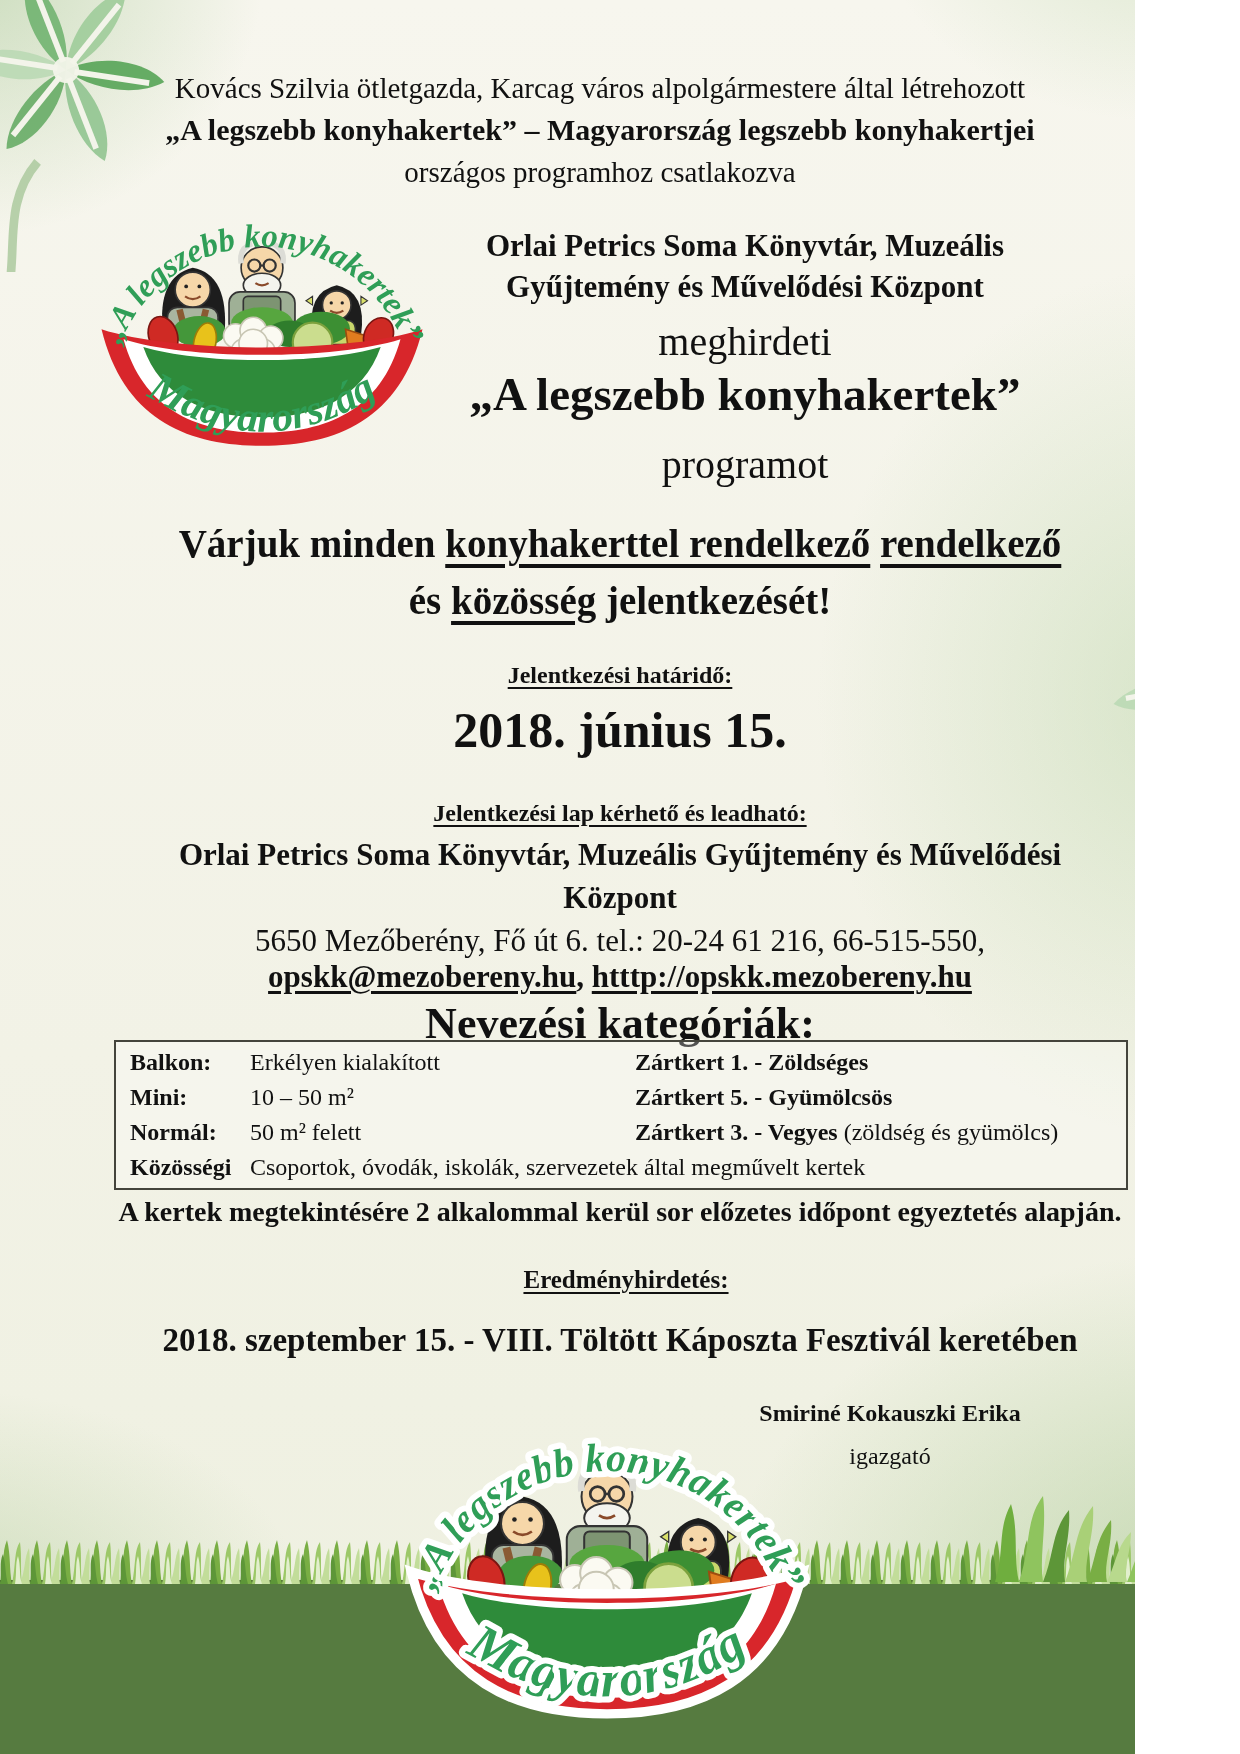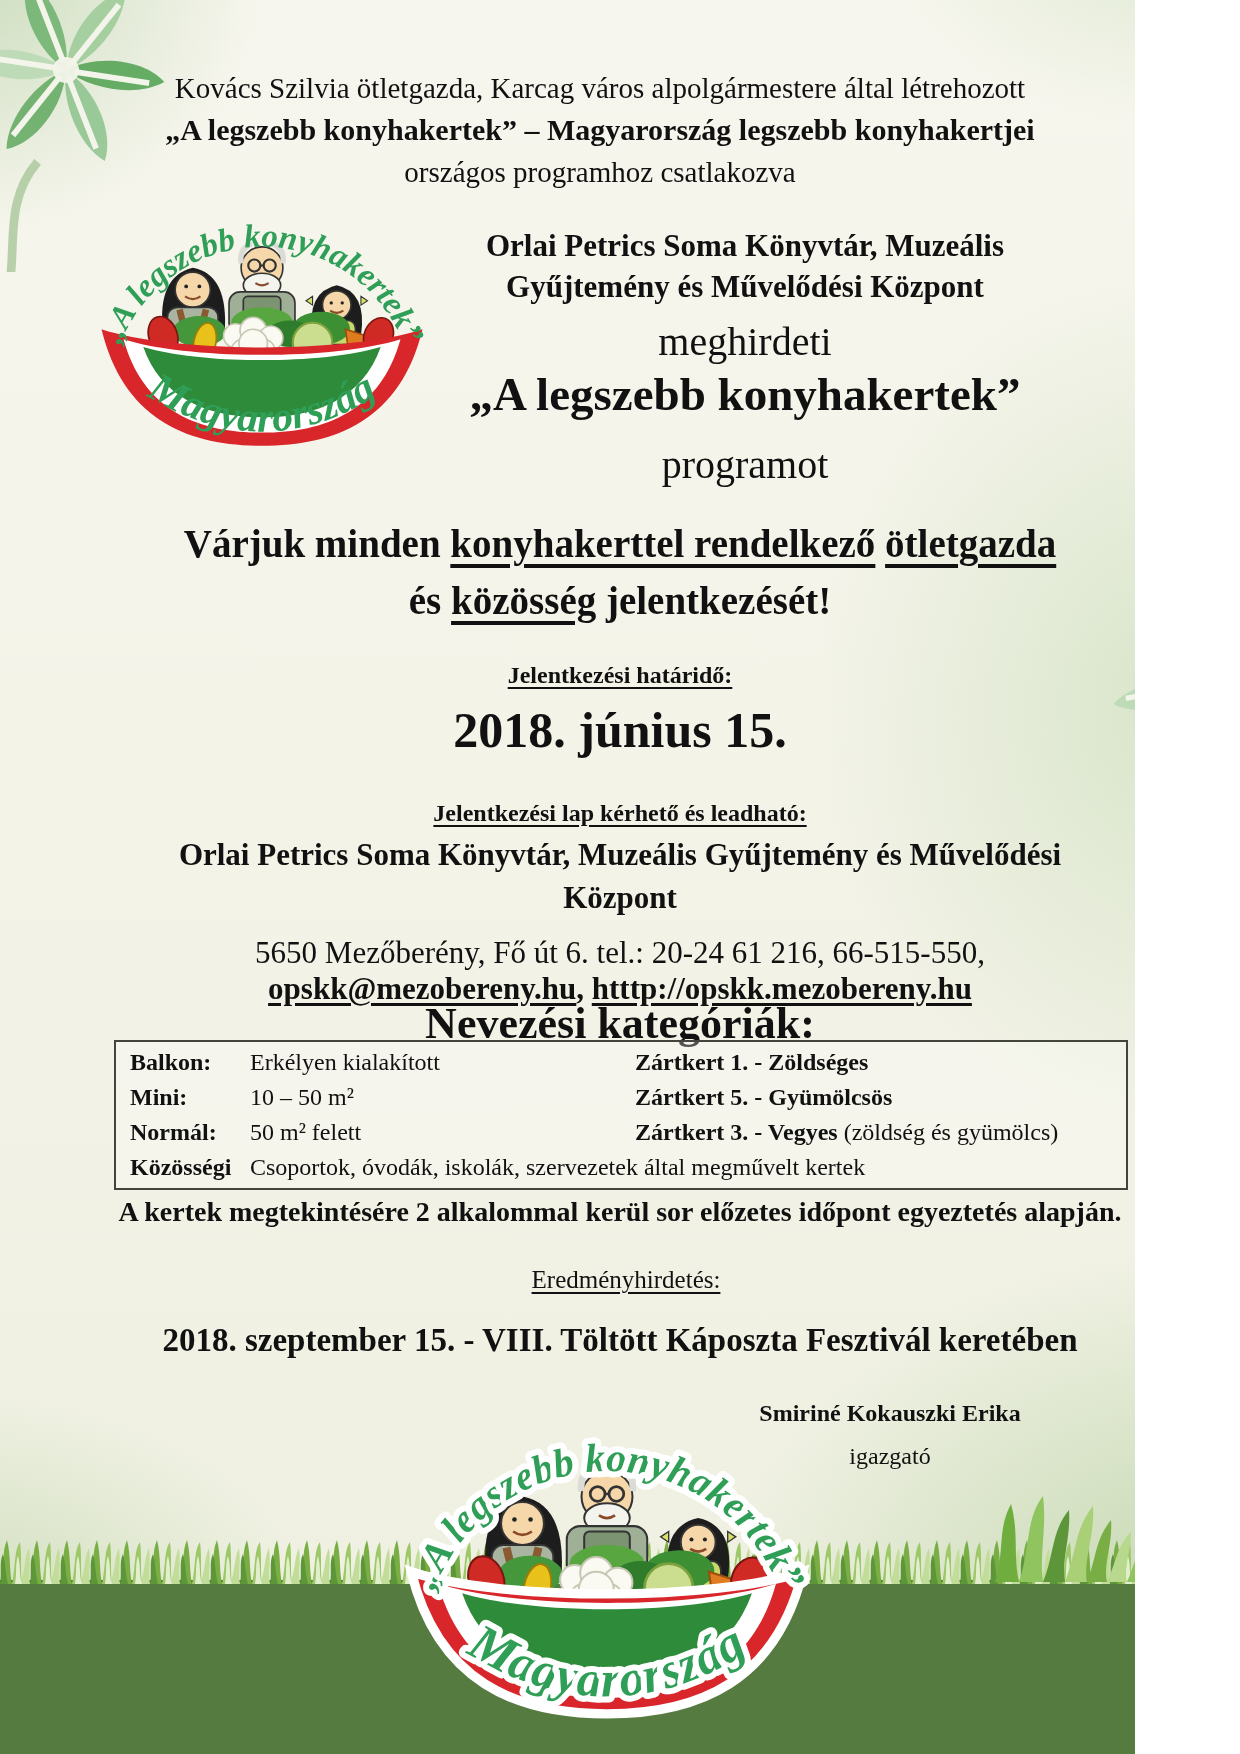--- a/index.html
+++ b/index.html
@@ -32,38 +32,38 @@
   #invite{left:30px;top:516px;width:1180px;font-size:39px;font-weight:bold;line-height:1.45;}
   .u-thick{text-decoration:underline;text-decoration-thickness:4px;text-underline-offset:7px;}
 
   #deadline{left:0;top:662px;width:1240px;}
   .deadline-label{font-size:24px;font-weight:bold;text-decoration:underline;text-decoration-thickness:2px;text-underline-offset:4px;}
   .deadline-date{font-size:50px;font-weight:bold;margin-top:12px;}
 
   #apply{left:50px;top:800px;width:1140px;}
   .apply-label{font-size:24px;font-weight:bold;text-decoration:underline;text-decoration-thickness:2px;text-underline-offset:4px;}
   .apply-org{font-size:31px;font-weight:bold;line-height:1.4;margin-top:6px;}
-  .apply-address{font-size:31px;margin-top:15px;}
+  .apply-address{font-size:31px;margin-top:3px;}
   .apply-links{font-size:31px;font-weight:bold;margin-top:0;}
   .link-underline{text-decoration:underline;text-decoration-thickness:2.5px;text-underline-offset:4px;}
 
   #cat-title{left:0;top:998px;width:1240px;font-size:44px;font-weight:bold;}
 
   #cat-table{left:114px;top:1040px;width:1014px;border:2px solid #44443c;background:rgba(255,255,255,0.28);box-sizing:border-box;padding:3px 0;}
   .cat-row{display:flex;align-items:baseline;padding:4px 10px 4px 14px;font-size:24px;}
   .cat-label{width:120px;font-weight:bold;flex:none;}
   .cat-value{width:385px;flex:none;}
   .cat-value--wide{width:auto;flex:auto;}
   .cat-right-bold{font-weight:bold;}
   .cat-right-normal{font-weight:normal;}
 
   #note{left:30px;top:1196px;width:1180px;font-size:28px;font-weight:bold;}
 
   #results{left:0;top:1266px;width:1240px;}
-  .results-label{font-size:25px;font-weight:normal;text-decoration:underline;text-decoration-thickness:2px;text-underline-offset:4px;padding-left:12px;}
+  .results-label{font-size:25px;font-weight:bold;text-decoration:underline;text-decoration-thickness:2px;text-underline-offset:4px;padding-left:12px;}
   .results-text{font-size:33px;font-weight:bold;margin-top:28px;}
 
   #sig{left:690px;top:1400px;width:400px;}
   .sig-name{font-size:24px;font-weight:bold;}
   .sig-title{font-size:24px;margin-top:16px;}
 
   
   .logo-arc{font-family:"Liberation Serif",serif;font-style:italic;font-weight:bold;font-size:30px;fill:#2f9e57;}
   .logo-country{font-family:"Liberation Serif",serif;font-style:italic;font-weight:bold;font-size:38px;fill:#2f9e57;}
   .logo--outlined .logo-arc,.logo--outlined .logo-country{stroke:#ffffff;stroke-width:9px;paint-order:stroke;stroke-linejoin:round;}
@@ -211,21 +211,21 @@
     <div class="announce-org">
       <div>Orlai Petrics Soma Könyvtár, Muzeális</div>
       <div>Gyűjtemény és Művelődési Központ</div>
     </div>
     <div class="announce-verb">meghirdeti</div>
     <div class="announce-name">„A legszebb konyhakertek”</div>
     <div class="announce-obj">programot</div>
   </div>
 
   <div id="invite" class="abs center">
-    <span>Várjuk minden </span><span class="u-thick">konyhakerttel rendelkező</span><span> </span><span class="u-thick">ötletgazda</span><br>
+    <span>Várjuk minden </span><span class="u-thick">konyhakerttel rendelkező</span><span> </span><span class="u-thick">rendelkező</span><br>
     <span>és </span><span class="u-thick">közösség</span><span> jelentkezését!</span>
   </div>
 
   <div id="deadline" class="abs center">
     <div class="deadline-label">Jelentkezési határidő:</div>
     <div class="deadline-date">2018. június 15.</div>
   </div>
 
   <div id="apply" class="abs center">
     <div class="apply-label">Jelentkezési lap kérhető és leadható:</div>

